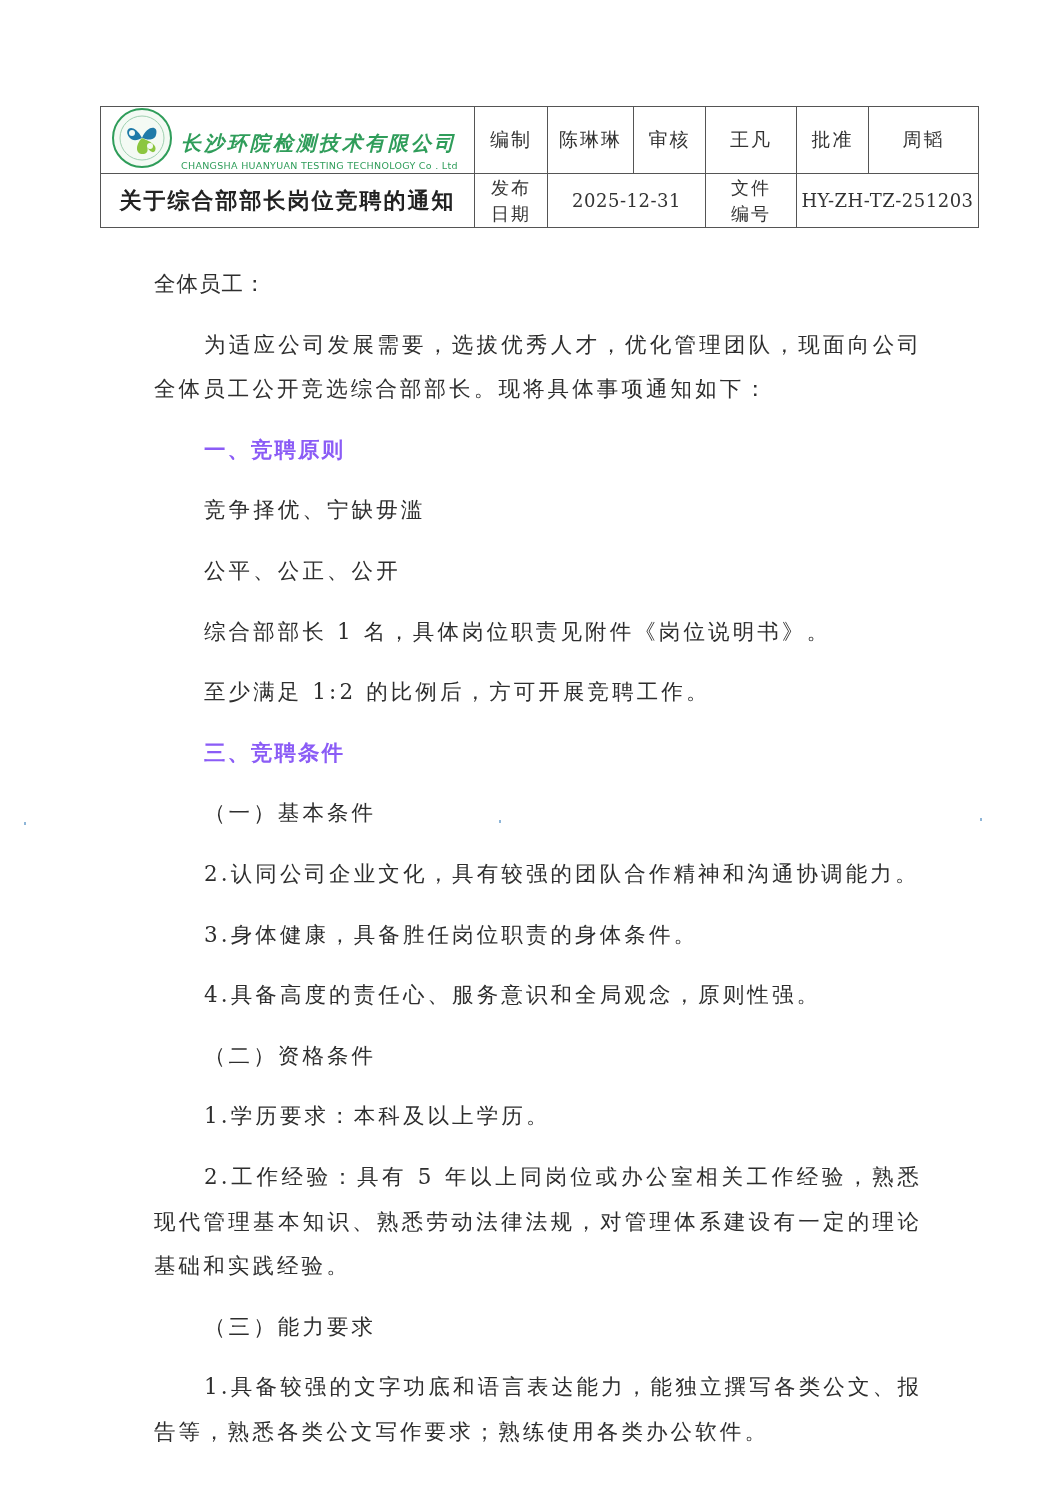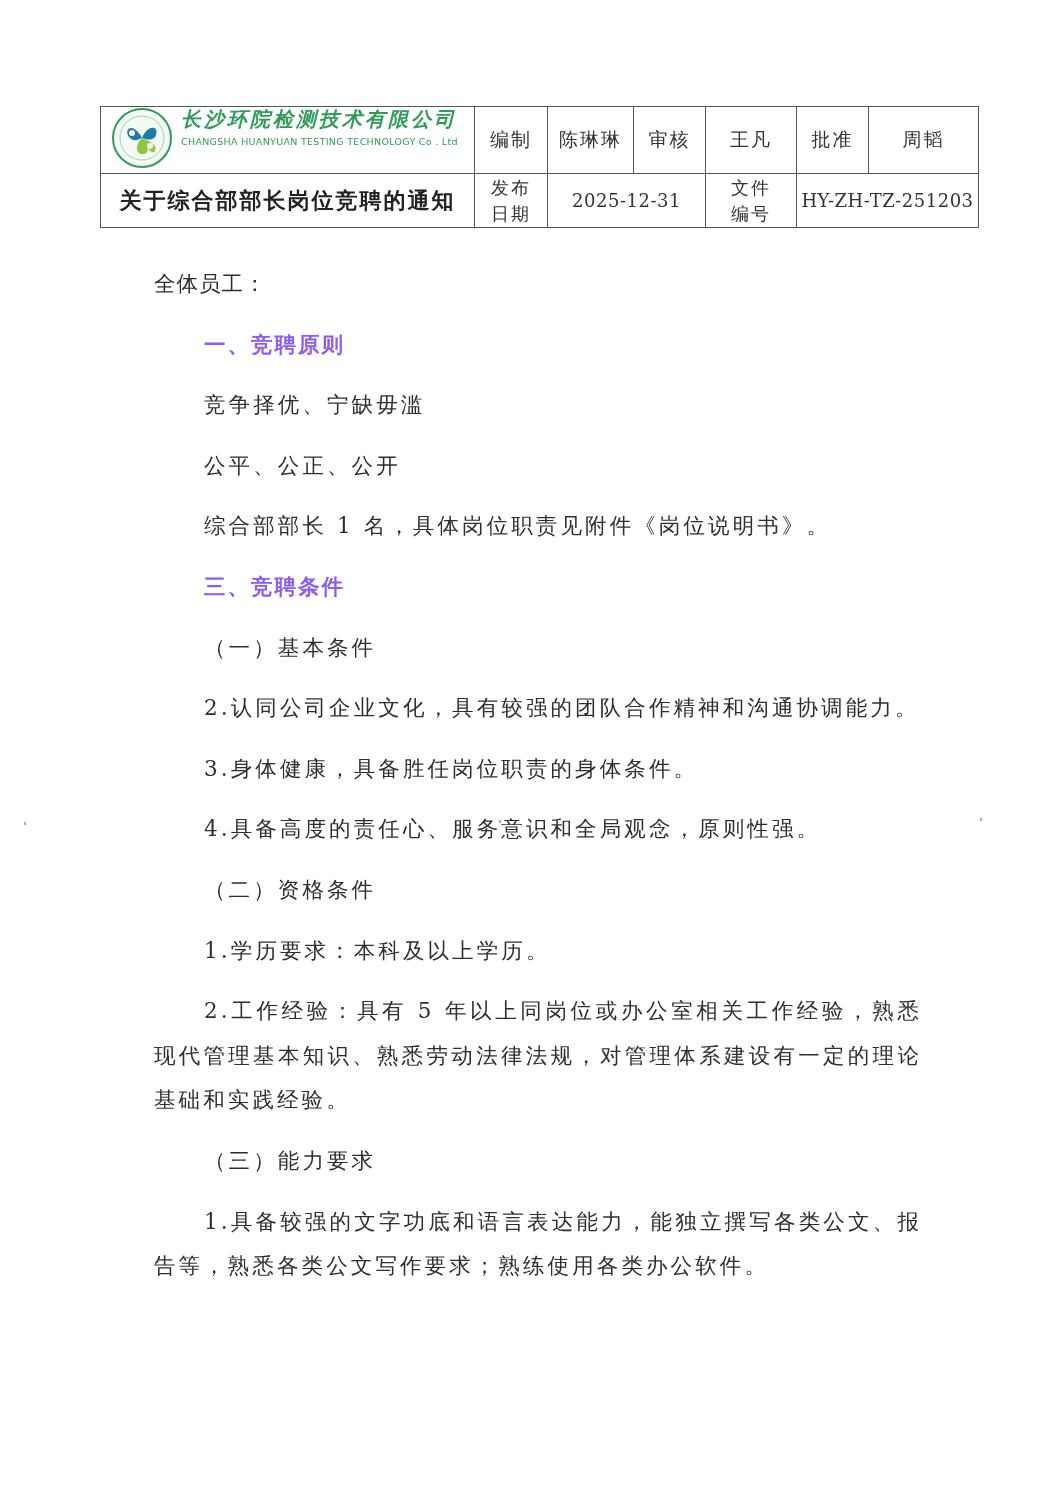--- a/index.html
+++ b/index.html
@@ -14,21 +14,21 @@
   }
   .header-table td {
     border: 1.5px solid #555;
     text-align: center; vertical-align: middle;
     font-size: 19px; color: #333; padding: 0;
     letter-spacing: 2px;
   }
   .header-table tr.r1 td { height: 64px; }
   .header-table tr.r2 td { height: 53px; }
   .logo-cell { text-align: left !important; }
-  .logo-wrap { display: flex; align-items: flex-start; padding-left: 10px; }
+  .logo-wrap { display: flex; align-items: flex-end; padding-left: 10px; }
   .logo-text { margin-left: 8px; display: flex; flex-direction: column; }
   .logo-cn {
     font-family: "DejaVu Serif", serif; font-style: italic;
     color: #2f9d5a; font-size: 20px; letter-spacing: 3px; font-weight: bold;
     line-height: 24px;
   }
   .logo-en {
     font-family: "DejaVu Sans", sans-serif; color: #2f9d5a;
     font-size: 9.5px; letter-spacing: 0.3px; line-height: 14px; margin-top: 4px;
   }
@@ -105,26 +105,28 @@
       <div>文件</div>
       <div>编号</div>
     </td>
     <td colspan="2" class="mono-val">HY-ZH-TZ-251203</td>
   </tr>
 </tbody>
   </table>
 
 <div class="content">
   <p class="salutation">全体员工：</p>
+  <p class="indent justify">为适应公司发展需要，选拔优秀人才，优化管理团队，现面向公司全体员工公开竞选综合部部长。现将具体事项通知如下：</p>
 
   <p class="heading">一、竞聘原则</p>
   <p class="plain">竞争择优、宁缺毋滥</p>
   <p class="plain">公平、公正、公开</p>
 
   <p class="plain">综合部部长 1 名，具体岗位职责见附件《岗位说明书》。</p>
+  <p class="plain">至少满足 1:2 的比例后，方可开展竞聘工作。</p>
 
   <p class="heading">三、竞聘条件</p>
 
   <p class="sub">（一）基本条件</p>
   <p class="indent justify">2.认同公司企业文化，具有较强的团队合作精神和沟通协调能力。</p>
   <p class="indent justify">3.身体健康，具备胜任岗位职责的身体条件。</p>
   <p class="indent justify">4.具备高度的责任心、服务意识和全局观念，原则性强。</p>
 
   <p class="sub">（二）资格条件</p>
   <p class="indent justify">1.学历要求：本科及以上学历。</p>

